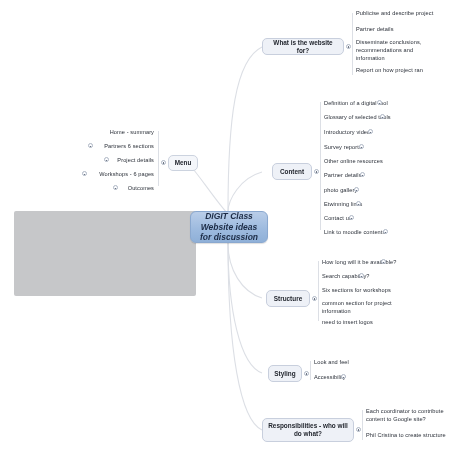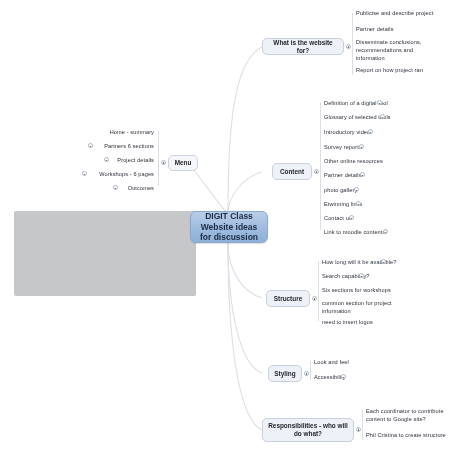--- a/index.html
+++ b/index.html
@@ -39,20 +39,21 @@
   }
   .node-central {
     background: linear-gradient(180deg, #b9cde8 0%, #9ebbdf 55%, #8fb0d8 100%);
     border: 1px solid #8aa8cf;
     color: #1c2b45;
     font-weight: bold;
     font-size: 8.5px;
     padding: 4px 6px;
     border-radius: 6px;
     box-shadow: 0 1px 1px rgba(0,0,0,.13);
+    font-style: italic;
   }
   .node-branch {
     background: #eef1f7;
     border: 1px solid #c8cfdd;
     color: #23272f;
     font-weight: bold;
     font-size: 6.4px;
     padding: 3px 5px;
   }
   .node-menu {

